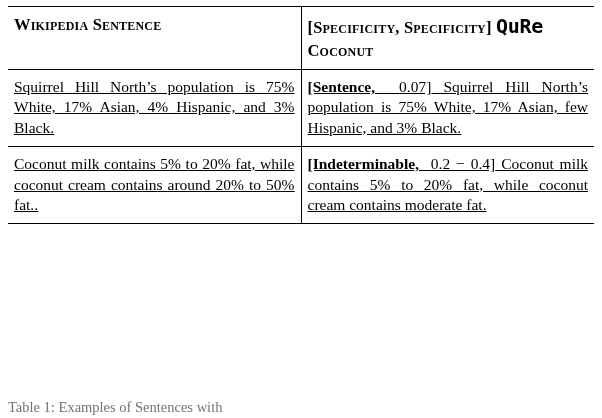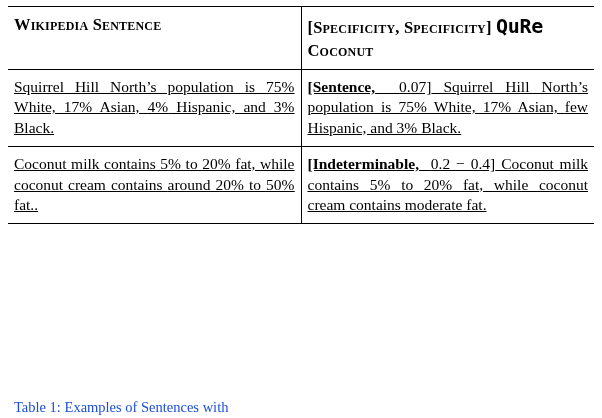--- a/index.html
+++ b/index.html
@@ -78,25 +78,25 @@
     text-decoration: underline;
   }
   .cell-text.last-line-left {
     text-align-last: left;
   }
   .u { text-decoration: underline; }
   .b { font-weight: bold; }
 
   .caption {
     position: absolute;
-    left: 14px;
+    left: 8px;
     bottom: 2px;
     font-size: 14.5px;
     font-family: "Liberation Serif", serif;
-    color: #1d4ed8;
+    color: #737373;
     white-space: nowrap;
     overflow: hidden;
     width: 586px;
   }
 </style>
 </head>
 <body>
 
 <div class="page">
 

